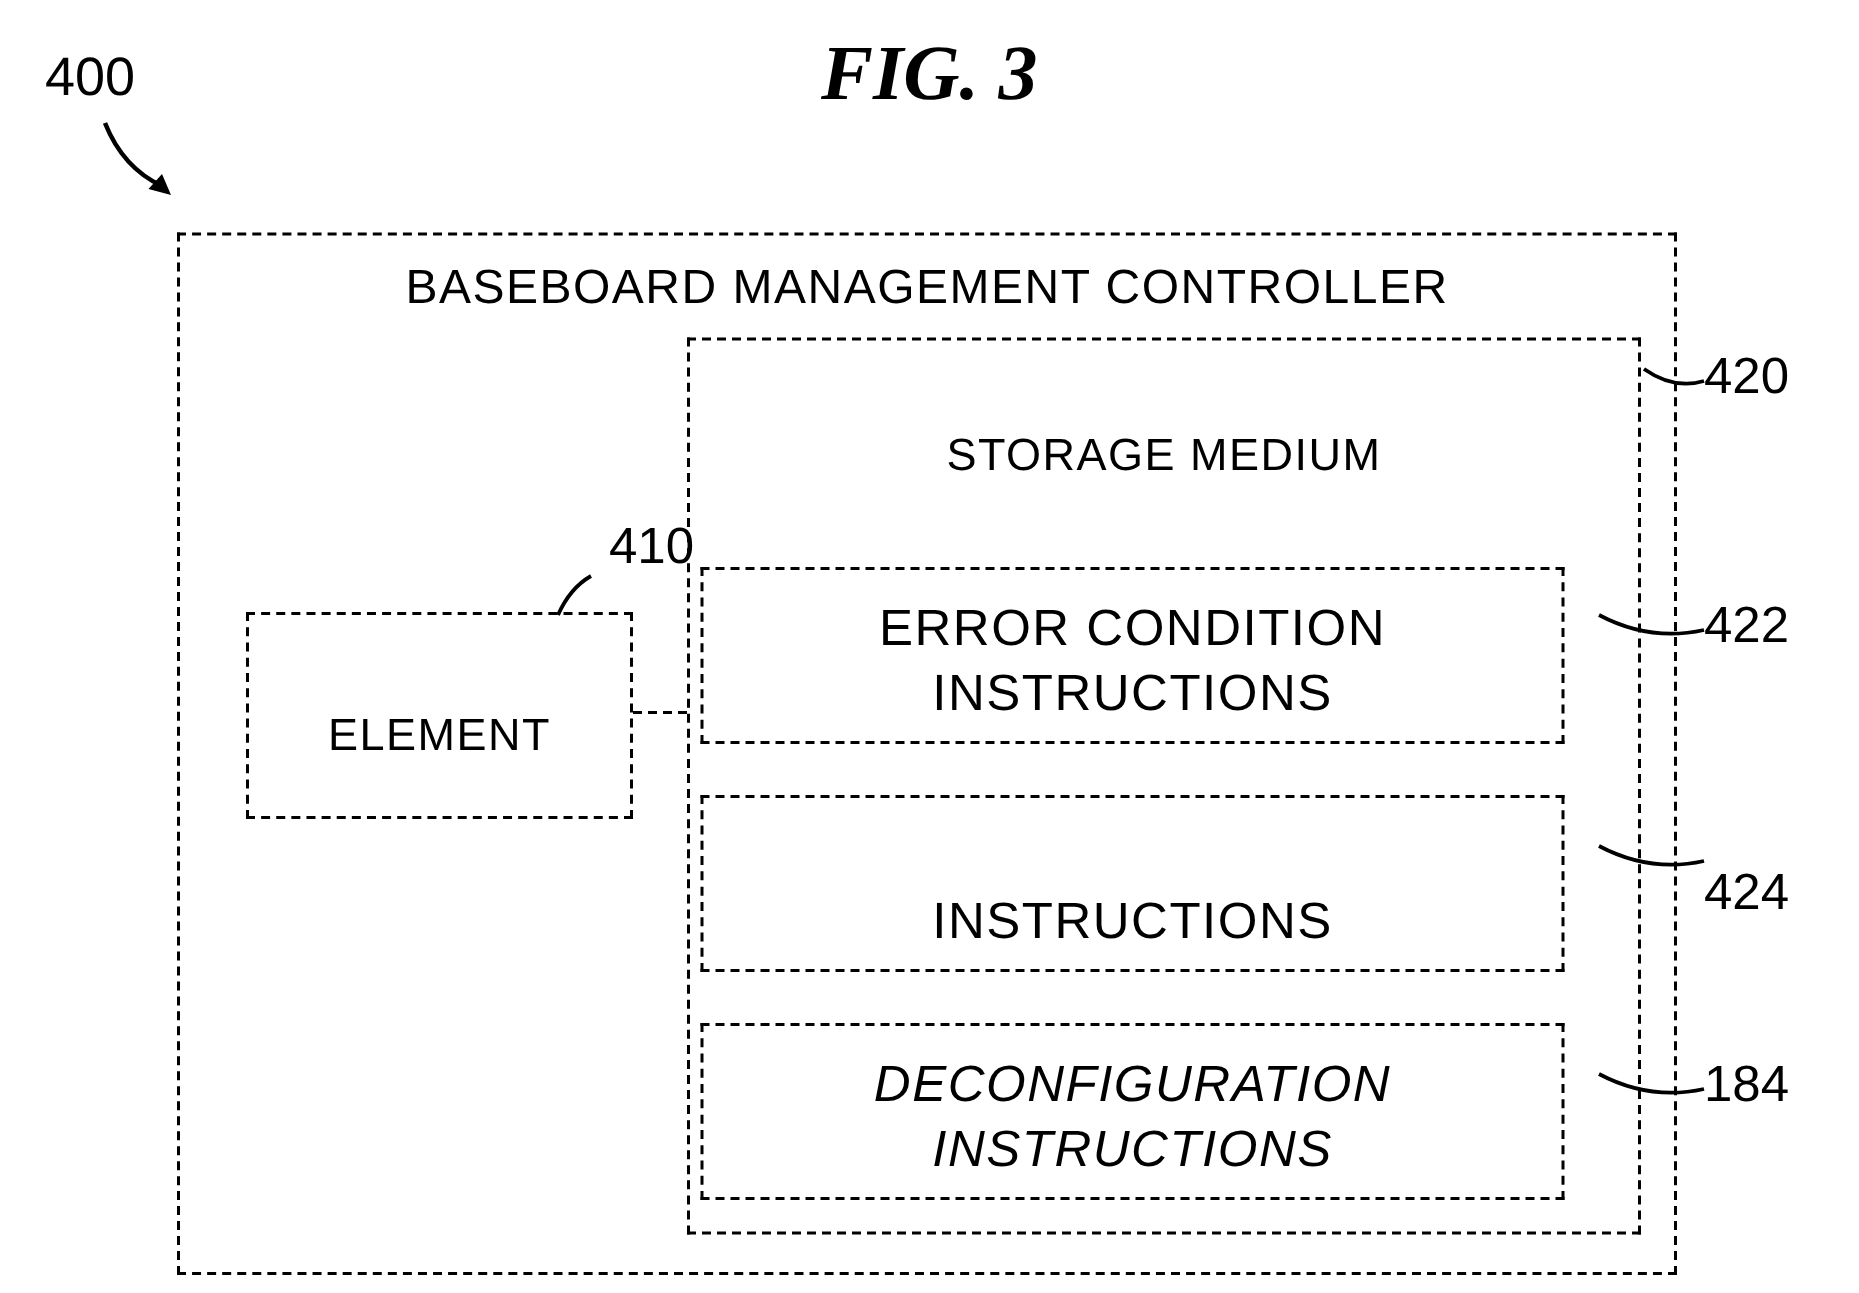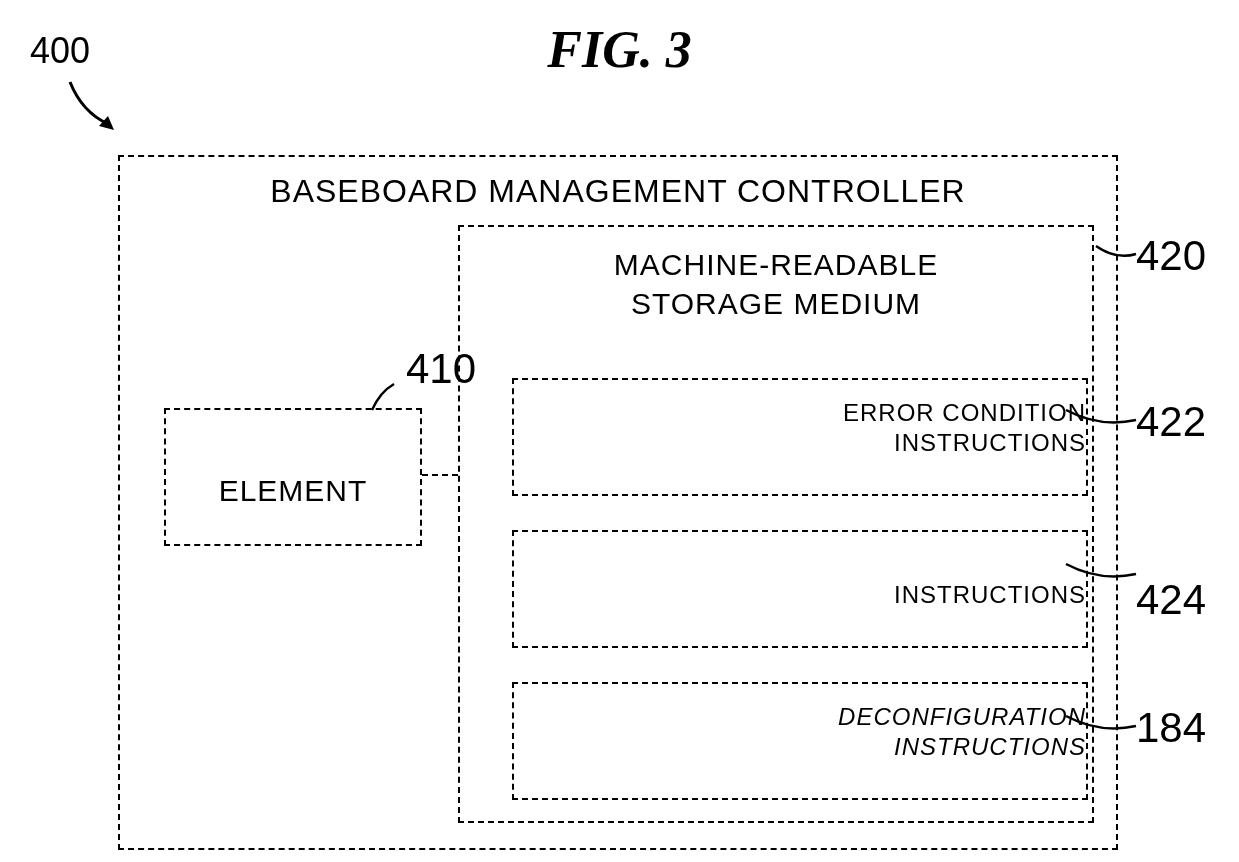--- a/index.html
+++ b/index.html
@@ -71,43 +71,43 @@
       left: 164px;
       width: 258px;
       height: 138px;
       text-align: center;
       font-size: 30px;
       line-height: 1.25;
       padding-top: 24px;
       letter-spacing: 1px;
     }
     .inner-box {
-      left: 512px;
+      left: 467px;
       width: 576px;
       height: 118px;
-      text-align: right;
-      font-size: 24px;
+      text-align: center;
+      font-size: 34px;
       line-height: 1.25;
       padding-top: 18px;
       letter-spacing: 1px;
     }
     .inner-1 { top: 378px; }
     .inner-2 { top: 530px; }
     .inner-3 { top: 682px; font-style: italic; }
     .connector {
       position: absolute;
       top: 474px;
       left: 422px;
       width: 36px;
       height: 0;
       border-top: 2px dashed #000;
     }
     .ref-label {
       position: absolute;
-      font-size: 42px;
+      font-size: 34px;
     }
     .lead-line {
       position: absolute;
     }
   </style>
 </head>
 <body>
 
 <div class="figure-title">FIG. 3</div>
 
@@ -116,21 +116,21 @@
   <path d="M 6 6 Q 18 36 44 48" stroke="#000" stroke-width="3" fill="none"></path>
   <polygon points="50,54 35,50 44,40" fill="#000"></polygon>
 </svg>
 
 <div class="box main-box">
   <div class="main-box-title">BASEBOARD MANAGEMENT CONTROLLER</div>
 </div>
 
 <div class="box storage-box">
   <div class="storage-title">
-    <span>MACHINE-READABLE</span><br>
+    <br>
     <span>STORAGE MEDIUM</span>
   </div>
 </div>
 
 <div class="box processing-box">
   <br>
   <span>ELEMENT</span>
 </div>
 
 <div class="box inner-box inner-1">

